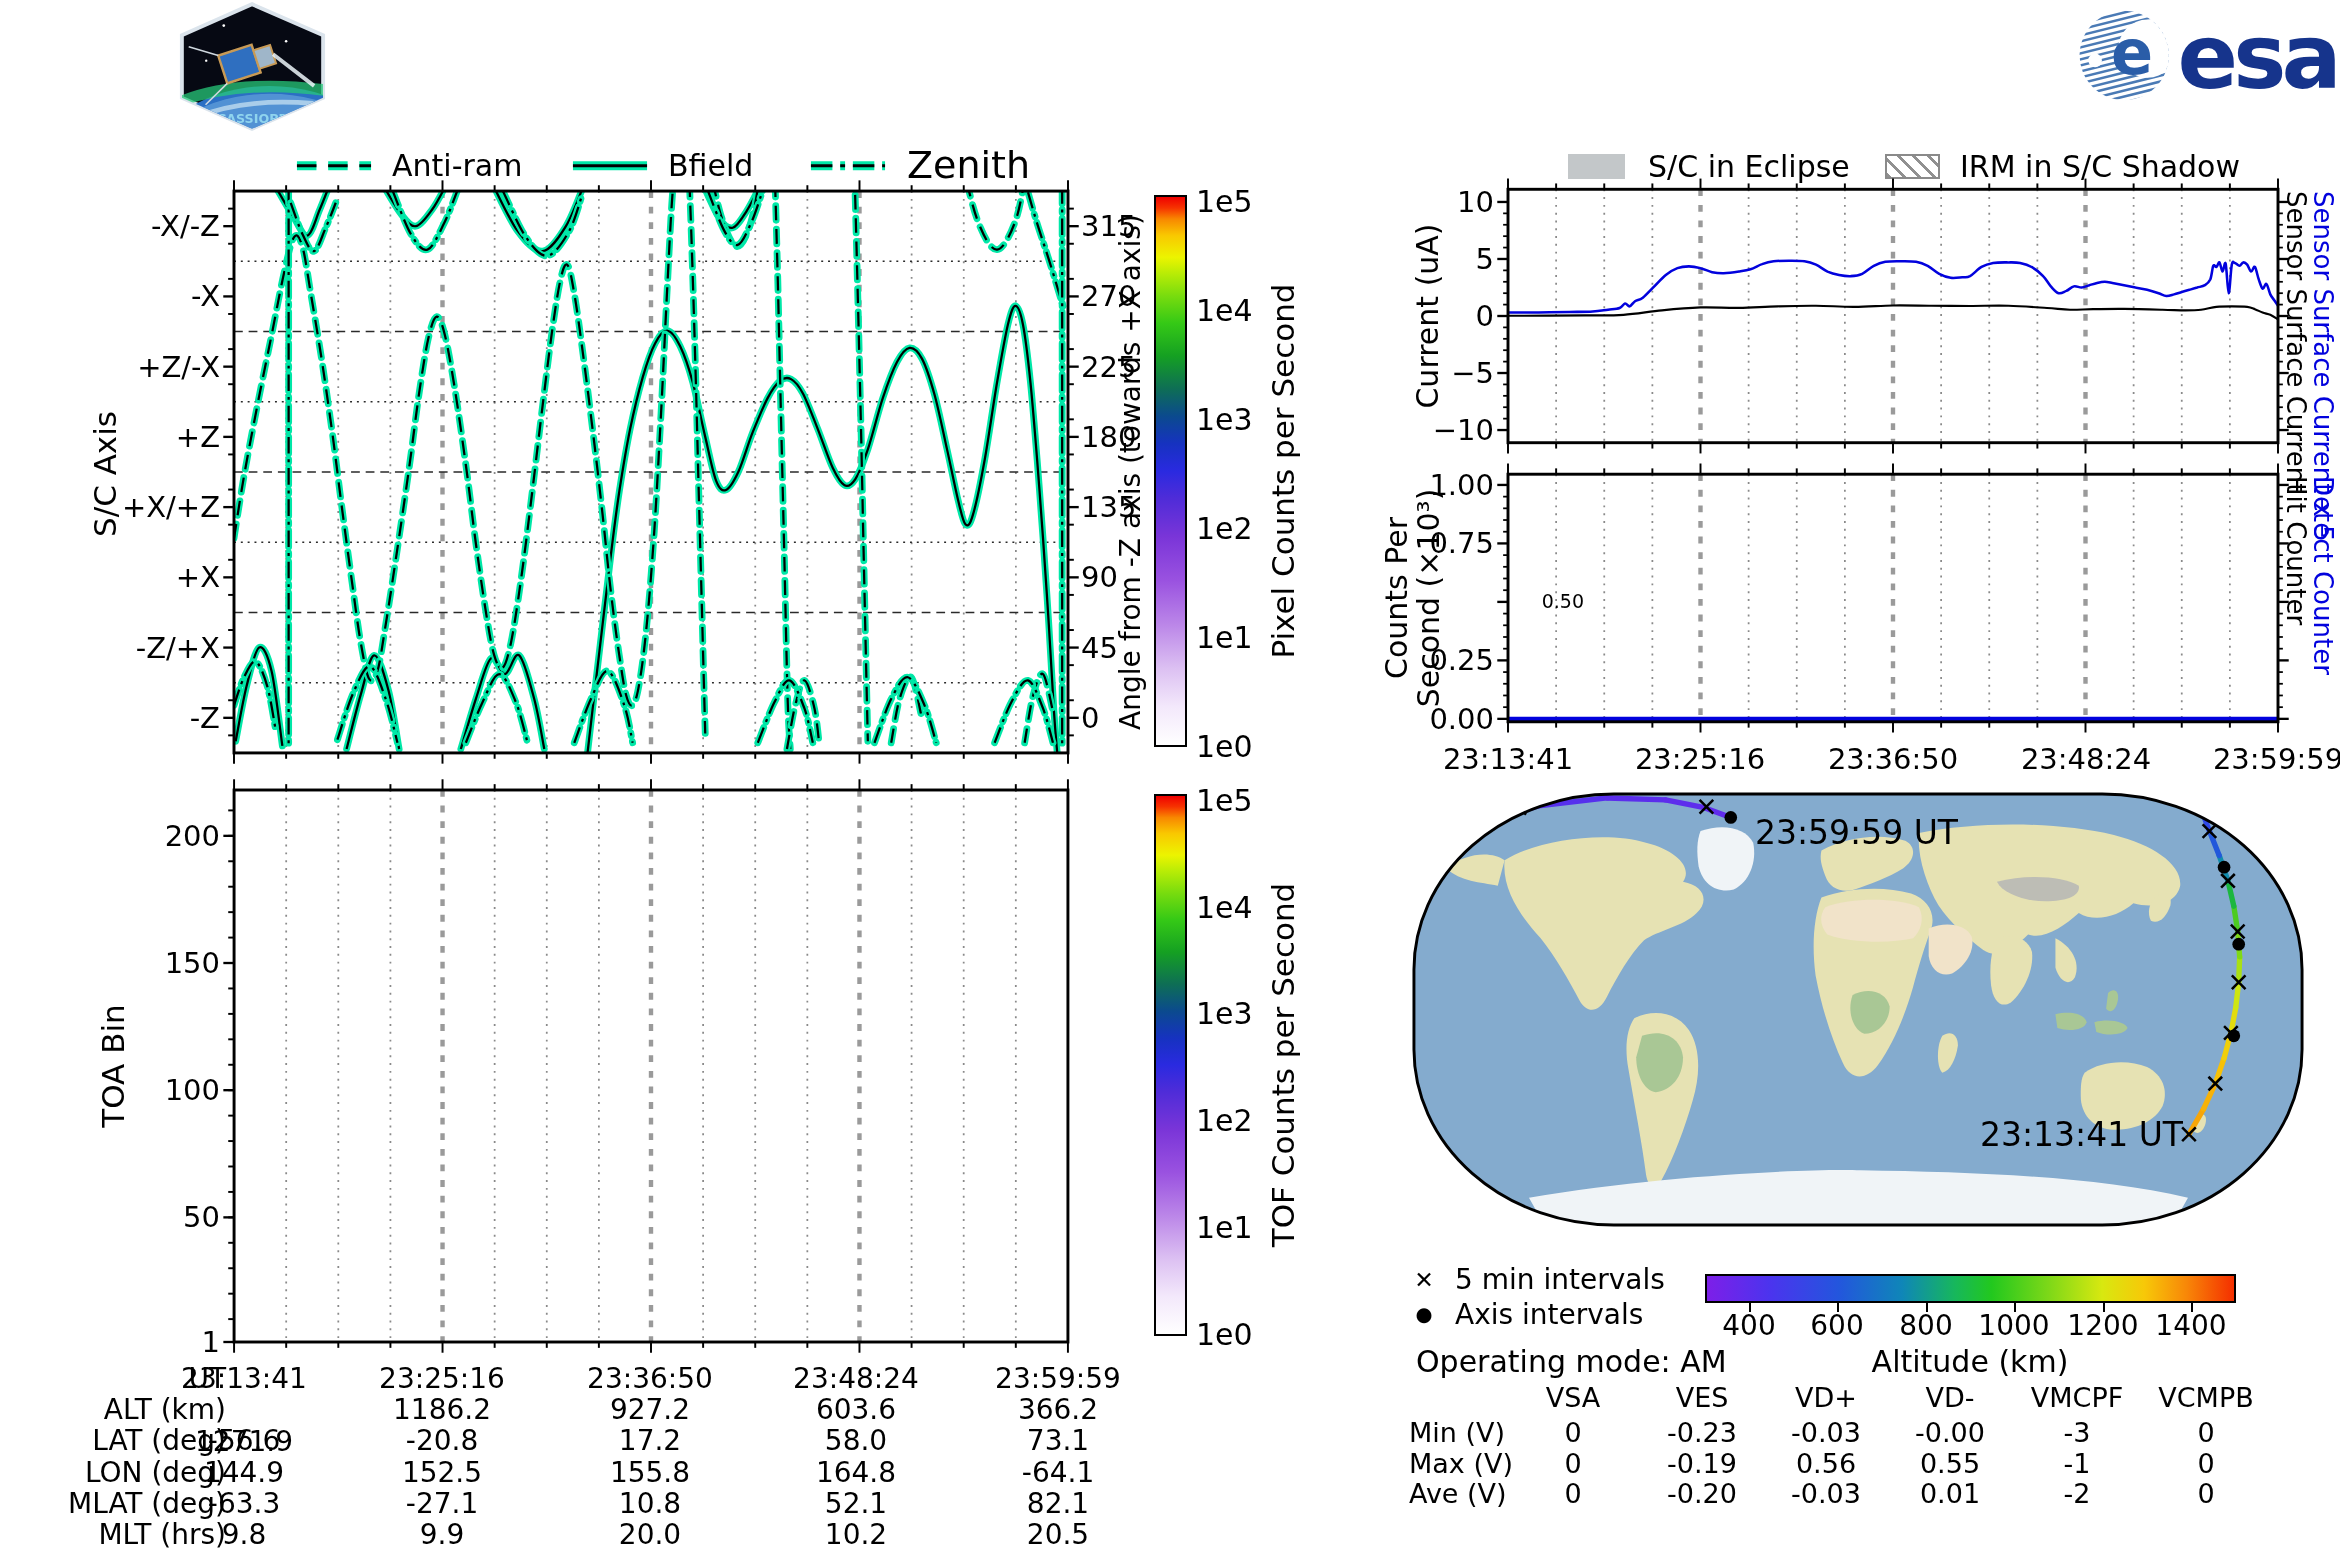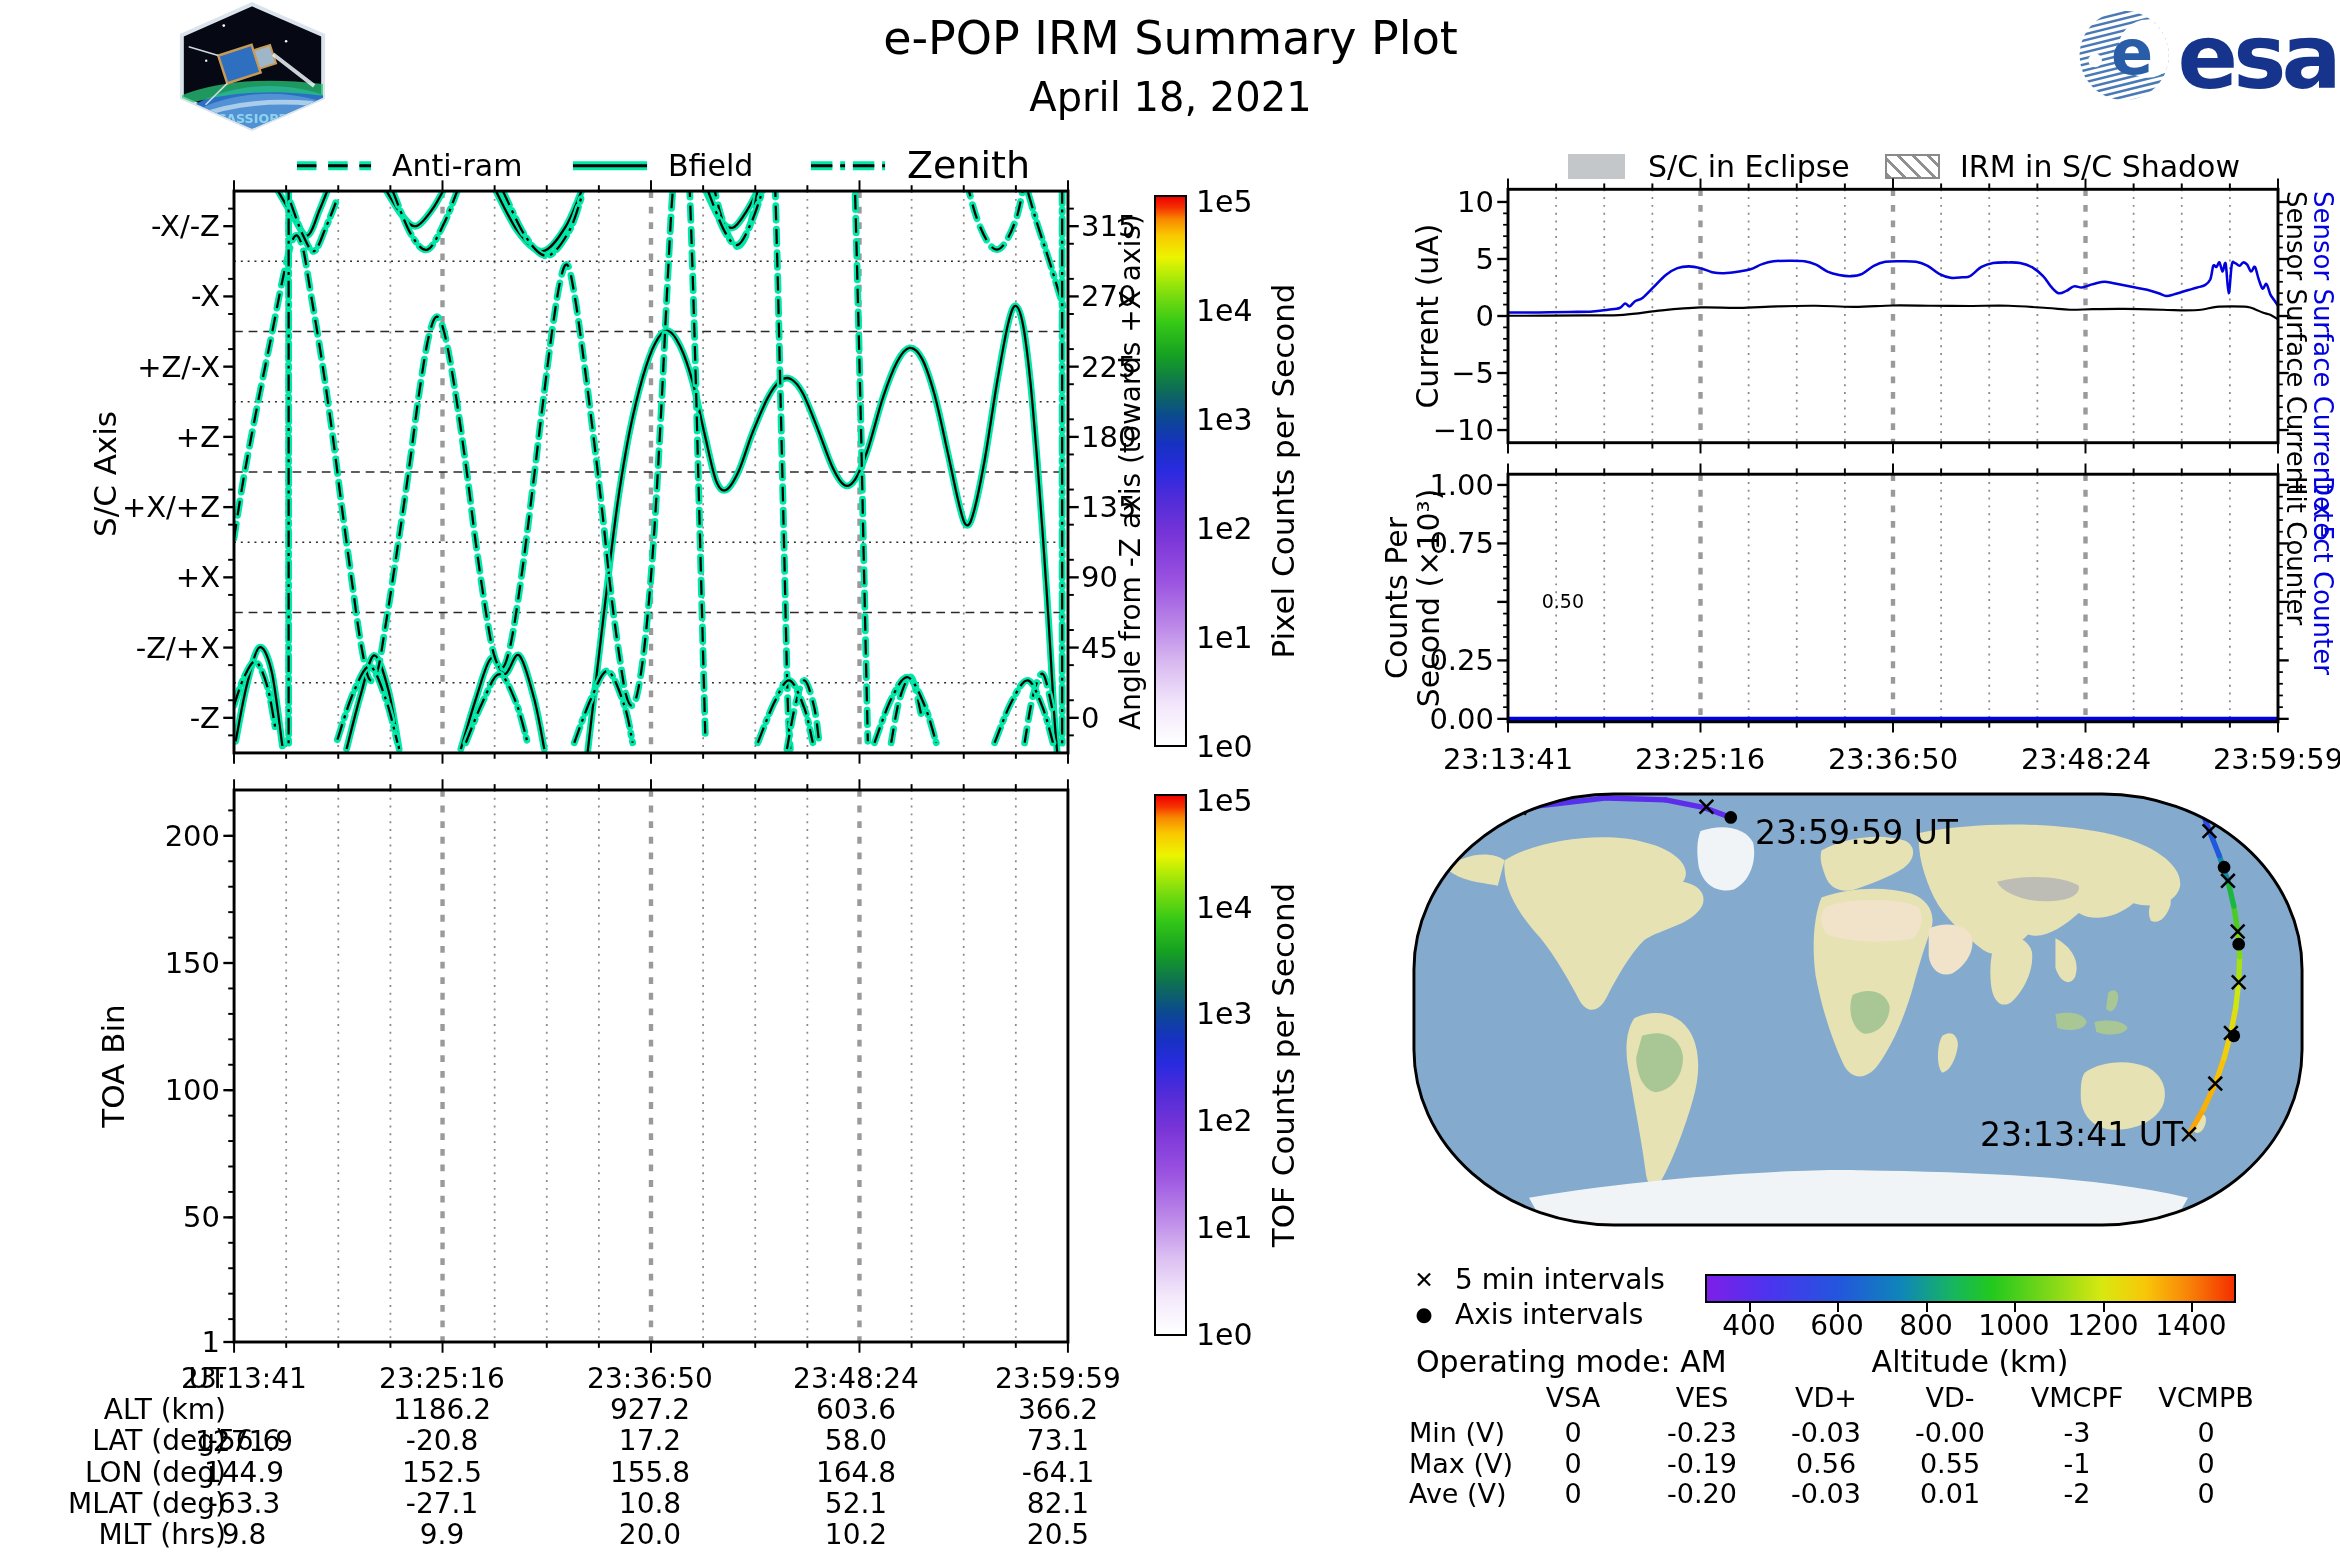--- a/index.html
+++ b/index.html
@@ -43,22 +43,20 @@
         <rect x="-26" y="-16" width="36" height="30" fill="#2f6fc0" stroke="#c89a55" stroke-width="2.5"></rect>
         <rect x="10" y="-10" width="18" height="20" fill="#9fb6c9" stroke="#c89a55" stroke-width="2"></rect>
         <line x1="-26" y1="-16" x2="-52" y2="-34" stroke="#cfd8df" stroke-width="1.6"></line>
         <line x1="-26" y1="14" x2="-54" y2="28" stroke="#cfd8df" stroke-width="1.6"></line>
         <line x1="28" y1="0" x2="58" y2="44" stroke="#eef6fb" stroke-width="4" opacity="0.85"></line>
       </g>
       <text x="77" y="124" text-anchor="middle" font-size="13" font-weight="bold" fill="#8fd4ee">CASSIOPE</text>
     </g>
   </svg>
 
-  <div class="lbl" style="left:0;width:2341px;top:13.7px;text-align:center;font-size:46px">e-POP IRM Summary Plot</div>
-  <div class="lbl" style="left:0;width:2341px;top:76px;text-align:center;font-size:40px">April 18, 2021</div>
 
   <svg id="esalogo" class="plot" style="left:2075px;top:5.9px" width="244" height="99" viewBox="0 0 250 102">
     <defs>
       <clipPath id="esacirc">
           <circle cx="50" cy="51" r="46"></circle>
         </clipPath>
     </defs>
     <g clip-path="url(#esacirc)">
       <rect x="0" y="0" width="100" height="102" fill="#ffffff"></rect>
       <g transform="rotate(-14 50 51)">

